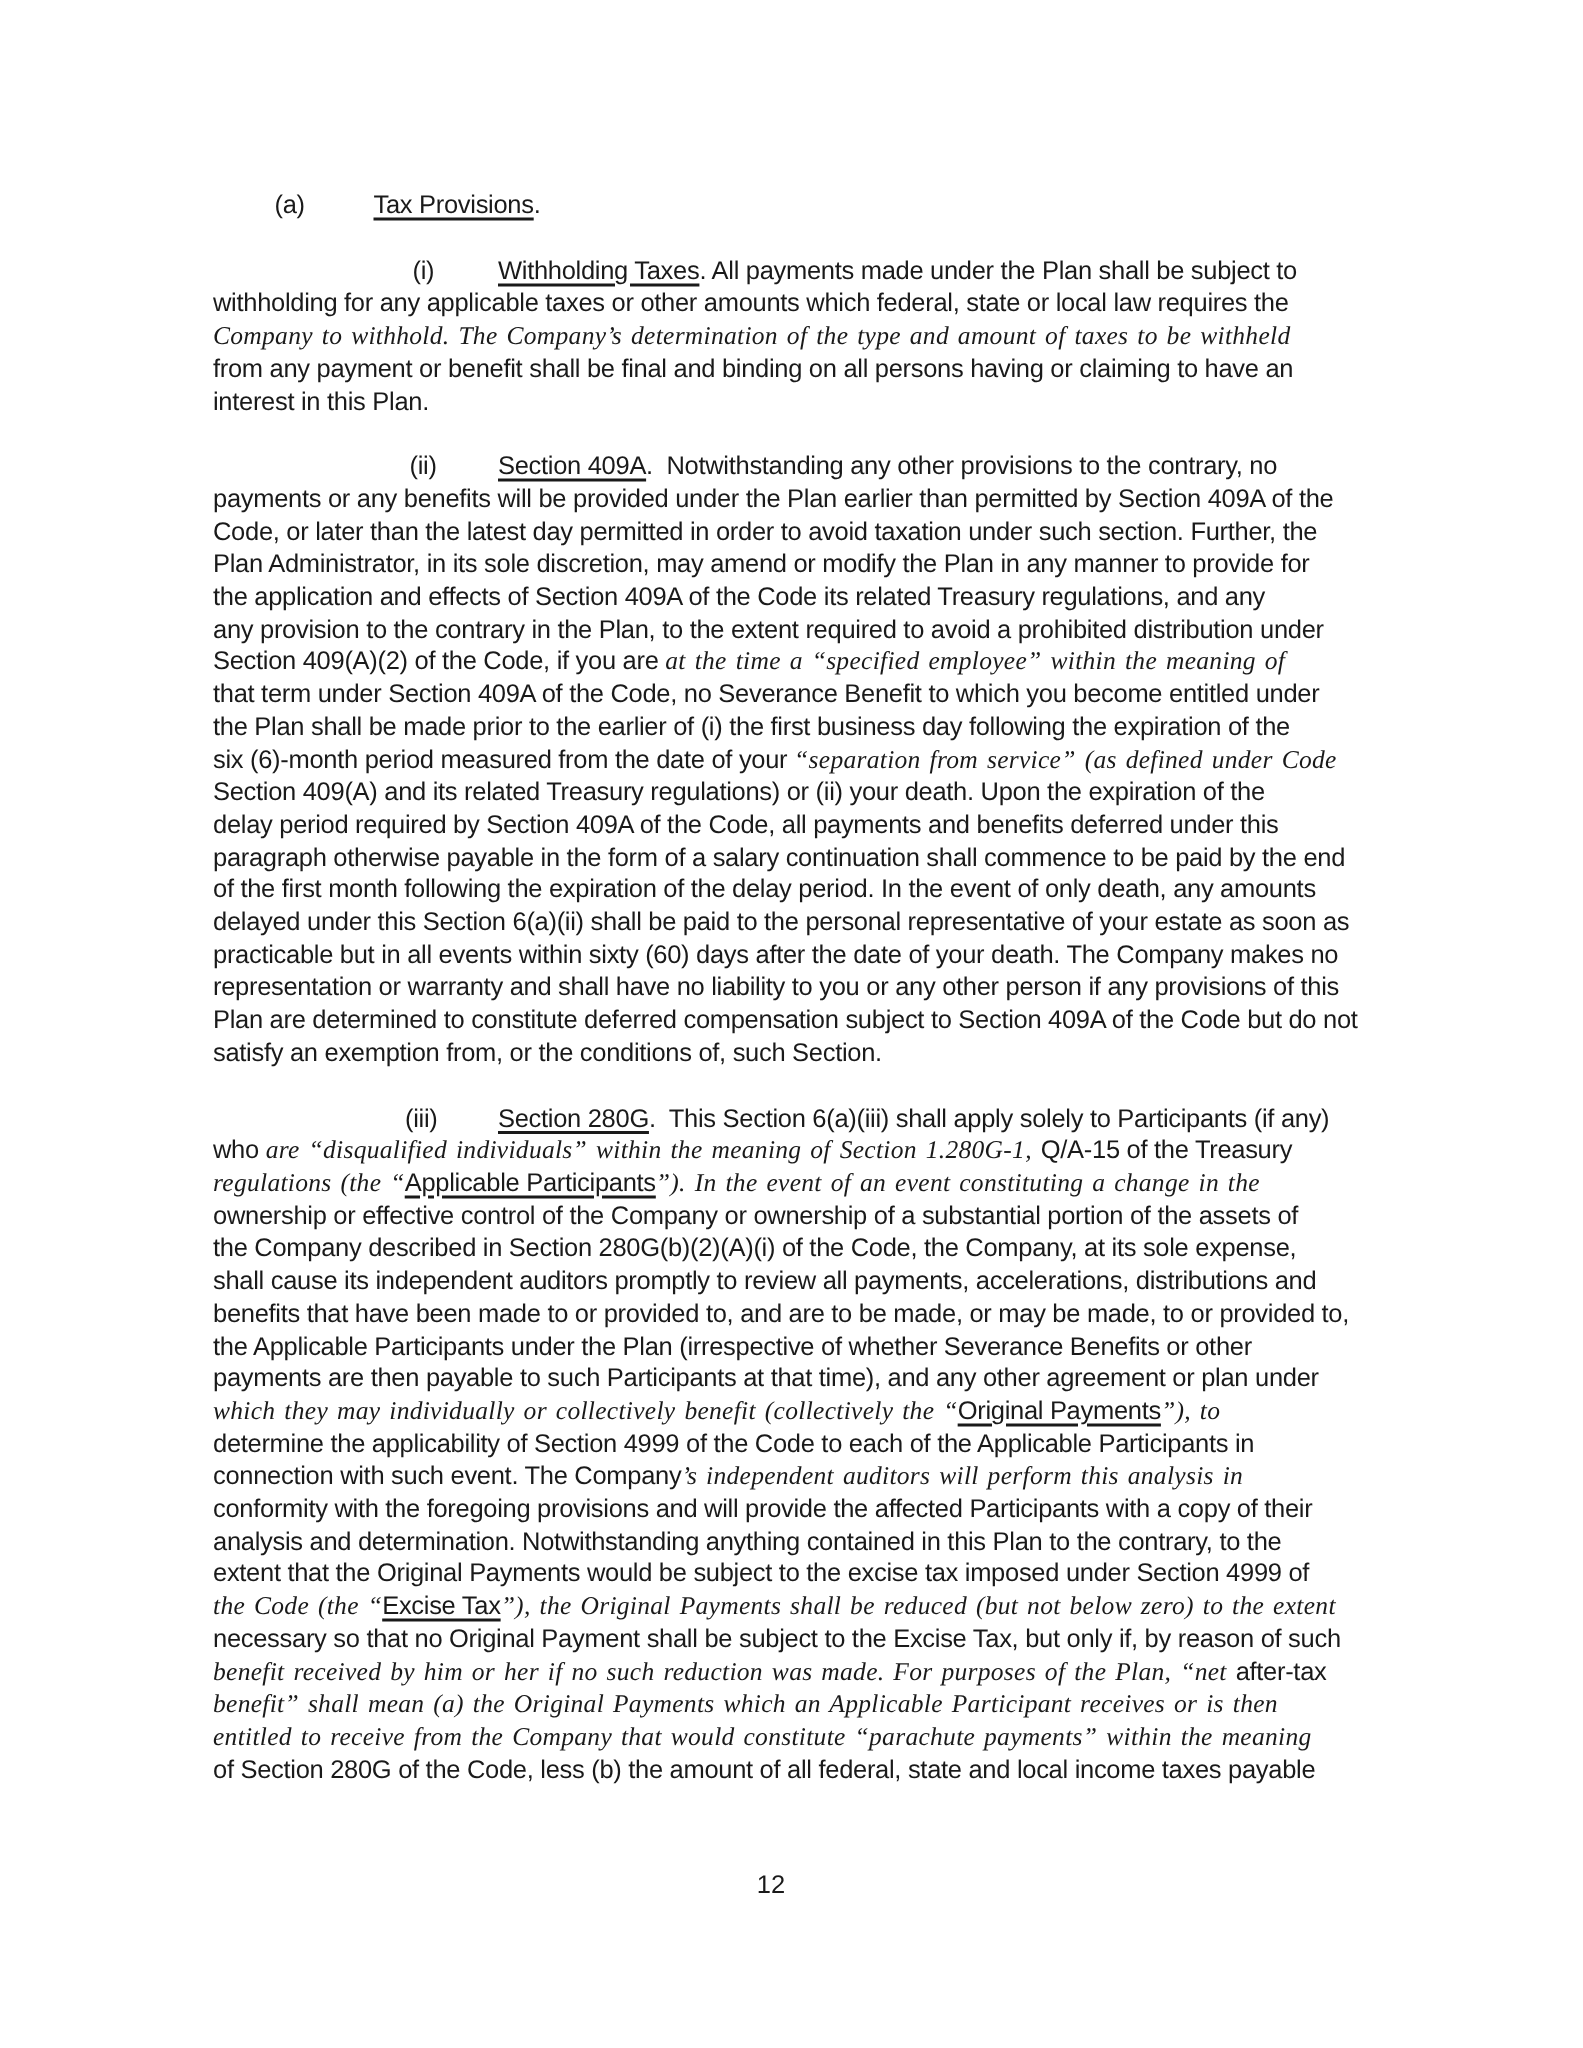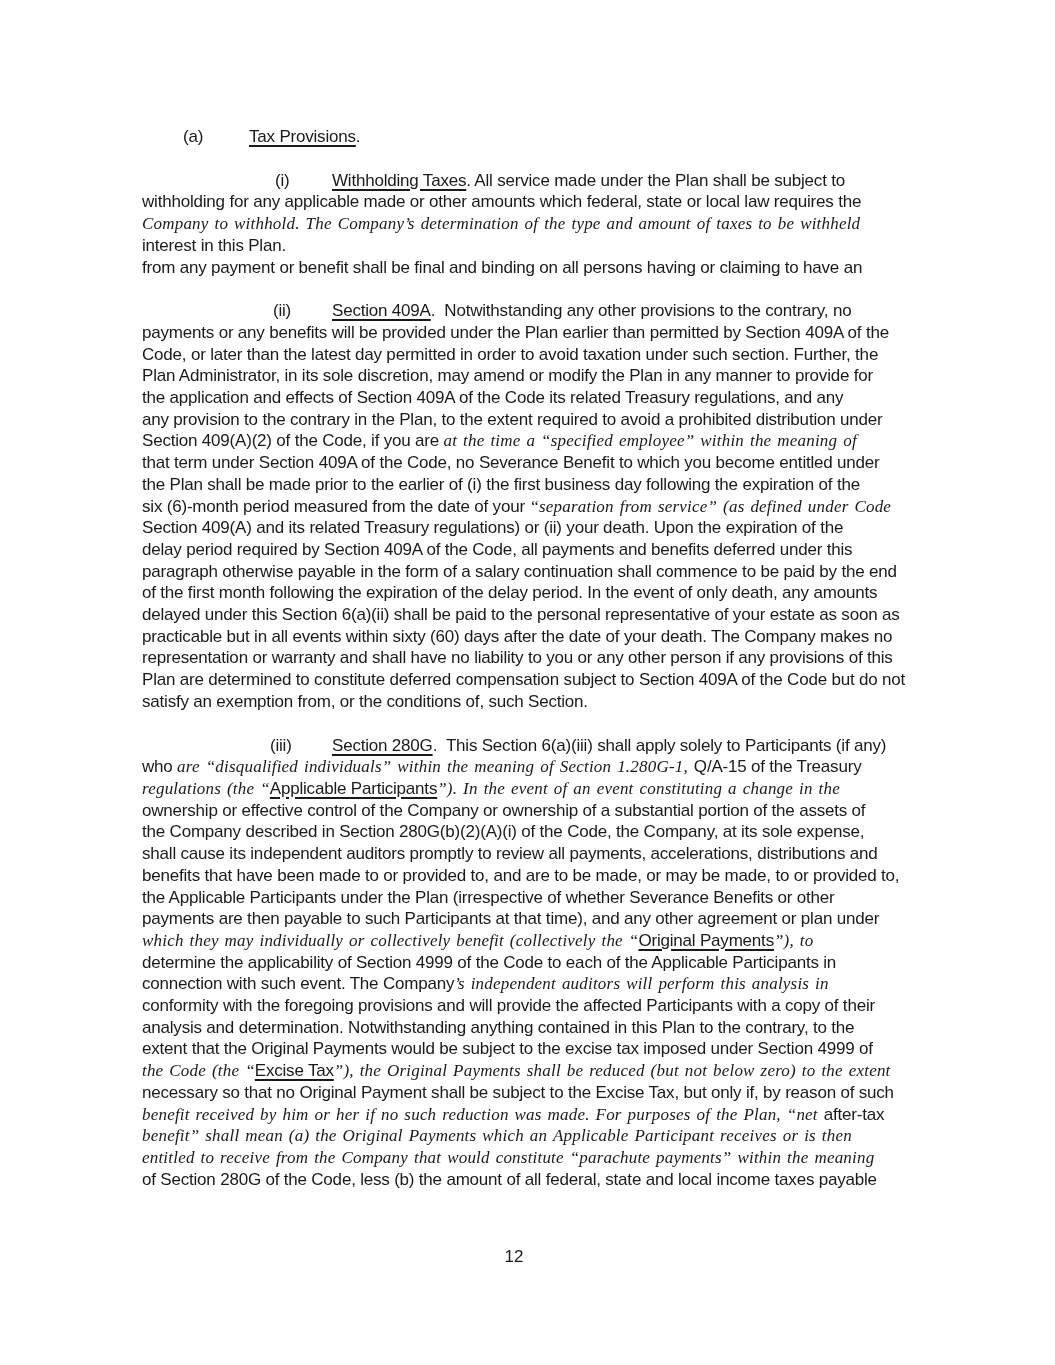--- a/index.html
+++ b/index.html
@@ -62,25 +62,25 @@
 </style>
 </head>
 <body>
 
 <div class="page">
   <div class="content">
       <div class="para">
         <div class="line"><span class="spacer" style="width: 41px;"></span><span class="label" style="width: 66px;">(a)</span><span class="u">Tax Provisions</span><span class="">.</span></div>
       </div>
       <div class="para">
-        <div class="line"><span class="spacer" style="width: 133px;"></span><span class="label" style="width: 57px;">(i)</span><span class="u">Withholding Taxes</span><span class="">. All service made under the Plan shall be subject to</span></div>
-        <div class="line"><span class="">withholding for any applicable made or other amounts which federal, state or local law requires the</span></div>
+        <div class="line"><span class="spacer" style="width: 133px;"></span><span class="label" style="width: 57px;">(i)</span><span class="u">Withholding Taxes</span><span class="">. All payments made under the Plan shall be subject to</span></div>
+        <div class="line"><span class="">withholding for any applicable taxes or other amounts which federal, state or local law requires the</span></div>
         <div class="line"><span class="serif ">Company to withhold. The Company’s determination of the type and amount of taxes to be withheld</span></div>
+        <div class="line"><span class="">from any payment or benefit shall be final and binding on all persons having or claiming to have an</span></div>
         <div class="line"><span class="">interest in this Plan.</span></div>
-        <div class="line"><span class="">from any payment or benefit shall be final and binding on all persons having or claiming to have an</span></div>
       </div>
       <div class="para">
         <div class="line"><span class="spacer" style="width: 131px;"></span><span class="label" style="width: 59px;">(ii)</span><span class="u">Section 409A</span><span class="">.  Notwithstanding any other provisions to the contrary, no</span></div>
         <div class="line"><span class="">payments or any benefits will be provided under the Plan earlier than permitted by Section 409A of the</span></div>
         <div class="line"><span class="">Code, or later than the latest day permitted in order to avoid taxation under such section. Further, the</span></div>
         <div class="line"><span class="">Plan Administrator, in its sole discretion, may amend or modify the Plan in any manner to provide for</span></div>
         <div class="line"><span class="">the application and effects of Section 409A of the Code its related Treasury regulations, and any</span></div>
         <div class="line"><span class="">any provision to the contrary in the Plan, to the extent required to avoid a prohibited distribution under</span></div>
         <div class="line"><span class="">Section 409(A)(2) of the Code, if you are </span><span class="serif ">at the time a “specified employee” within the meaning of</span></div>
         <div class="line"><span class="">that term under Section 409A of the Code, no Severance Benefit to which you become entitled under</span></div>

